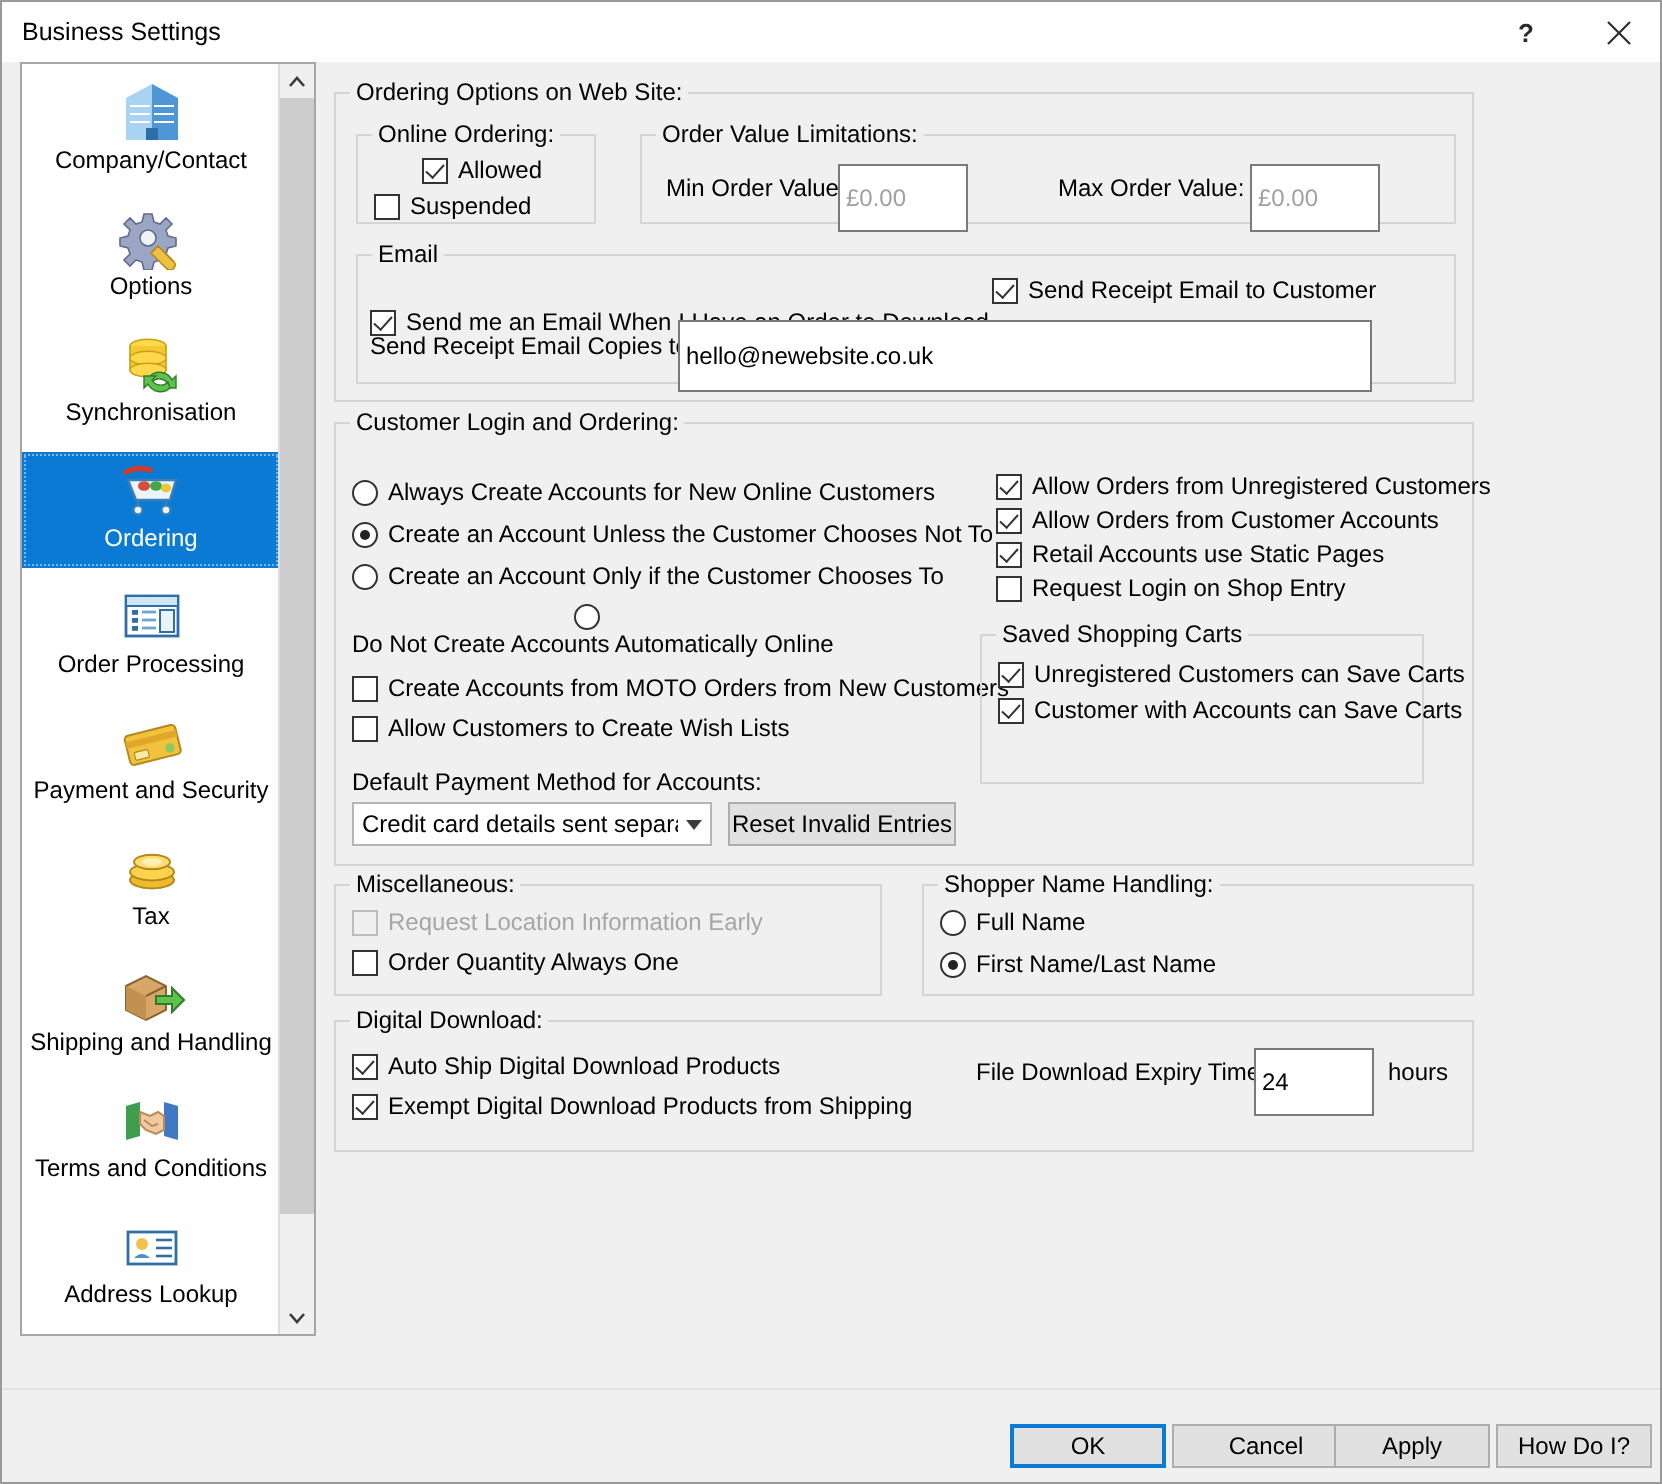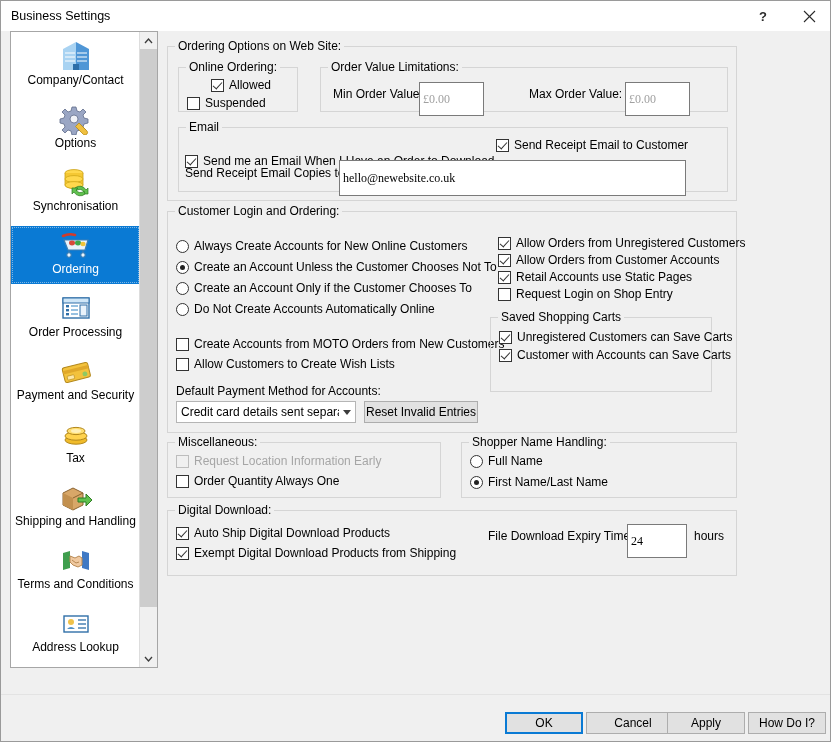--- a/index.html
+++ b/index.html
@@ -185,21 +185,21 @@
     white-space: nowrap;
     color: #000;
   }
 
   
   .txt {
     position: absolute;
     box-sizing: border-box;
     border: 1px solid #7a7a7a;
     background: #ffffff;
-    font-family: Liberation Serif, serif;
+    font-family: Liberation Sans, sans-serif;
     font-size: 12px;
     color: #000;
     padding: 16px 3px;
     display: flex;
     align-items: center;
     overflow: hidden;
   }
   .txt.placeholder { color: #a0a0a0; }
 
   
@@ -485,21 +485,21 @@
       <span class="ctl-label">Always Create Accounts for New Online Customers</span>
     </div>
     <div class="ctl" style="left:8px; top:48px;">
       <span class="rb checked"></span>
       <span class="ctl-label">Create an Account Unless the Customer Chooses Not To</span>
     </div>
     <div class="ctl" style="left:8px; top:69px;">
       <span class="rb"></span>
       <span class="ctl-label">Create an Account Only if the Customer Chooses To</span>
     </div>
-    <div class="ctl" style="left:8px; top:90px;">
+    <div class="ctl" style="left:8px; top:90px;flex-direction:column;">
       <span class="rb"></span>
       <span class="ctl-label">Do Not Create Accounts Automatically Online</span>
     </div>
 
     <div class="ctl" style="left:8px; top:125px;">
       <span class="cb"></span>
       <span class="ctl-label">Create Accounts from MOTO Orders from New Customers</span>
     </div>
     <div class="ctl" style="left:8px; top:145px;">
       <span class="cb"></span>

